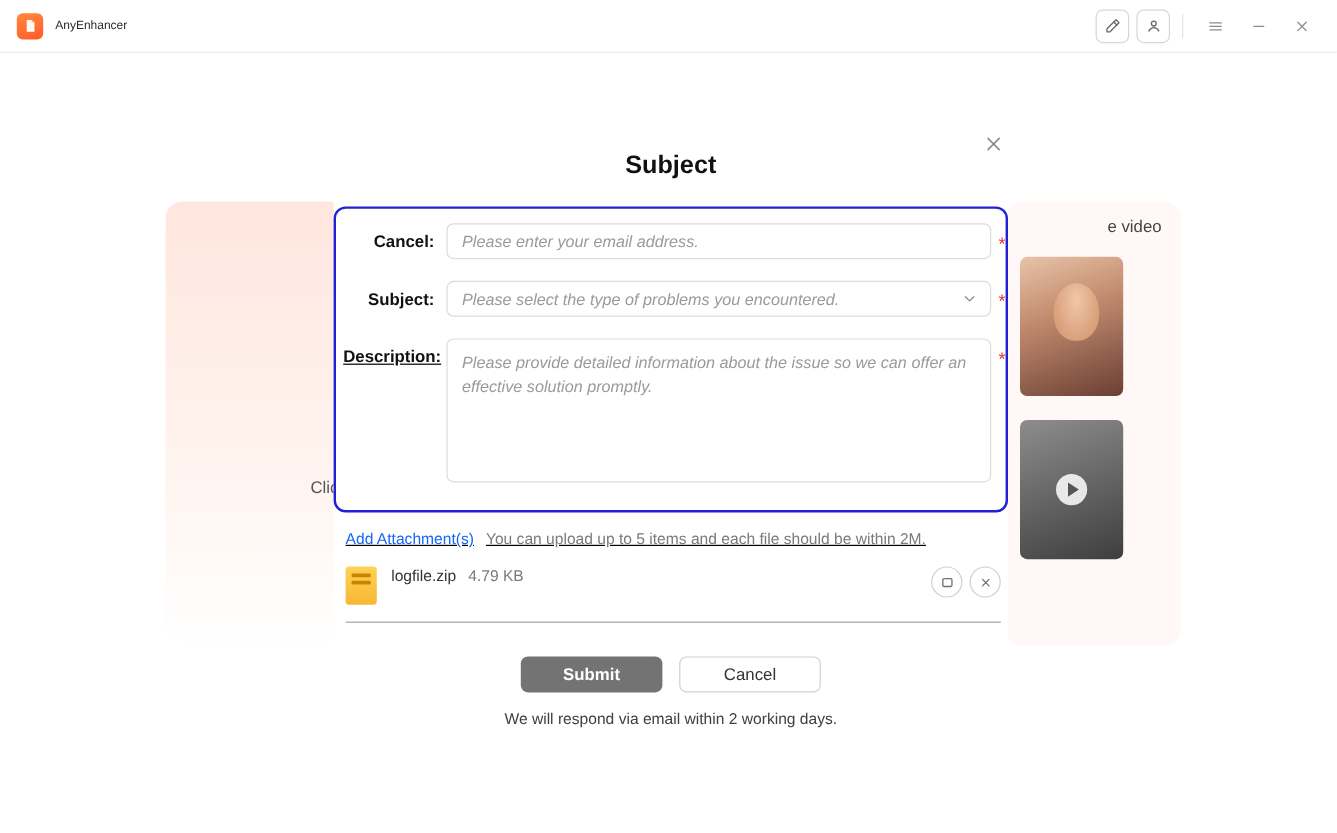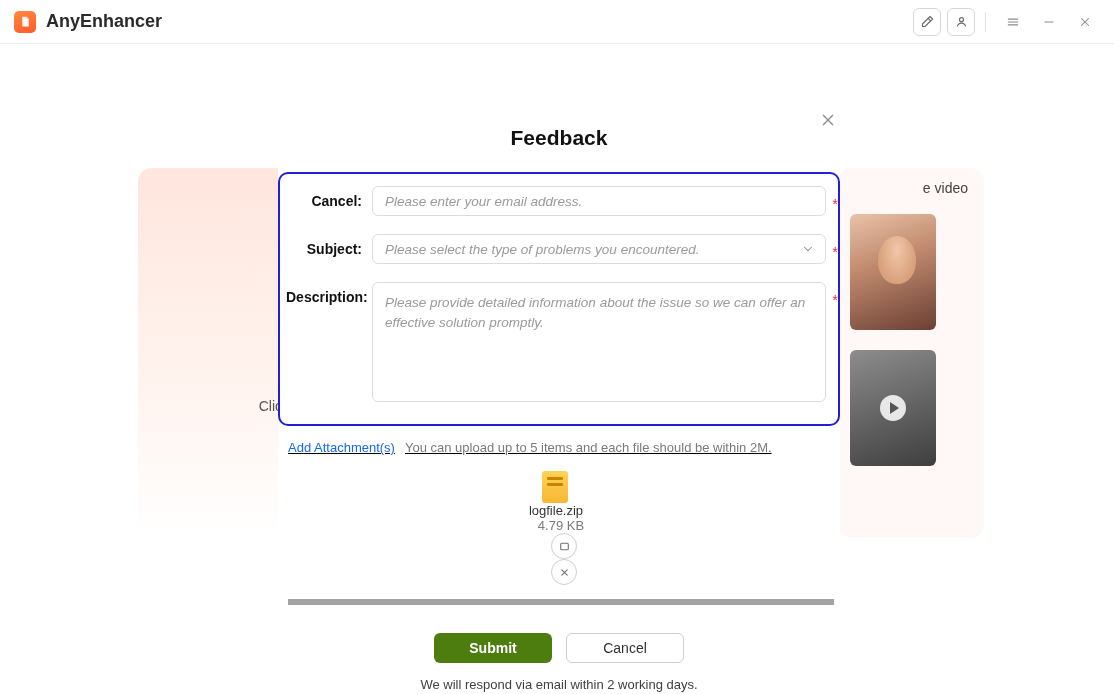--- a/index.html
+++ b/index.html
@@ -14,21 +14,21 @@
     border-bottom: 1px solid #ececec;
   }
   .titlebar .logo {
     width: 22px; height: 22px;
     border-radius: 5px;
     background: linear-gradient(160deg,#ff8a3d 0%,#ff5a2b 100%);
     display:flex;align-items:center;justify-content:center;
     margin-right:10px;
   }
   .titlebar .logo svg{width:13px;height:13px;}
-  .titlebar .appname { font-size: 18px; color:#2b2b2b; font-weight:700;}
+  .titlebar .appname { font-size: 10px; color:#2b2b2b; font-weight:400;}
   .titlebar .spacer { flex:1; }
   .tb-btn {
     width:28px;height:28px;border:1px solid #d7d7d7;border-radius:6px;
     display:flex;align-items:center;justify-content:center;margin-left:6px;
     color:#666;
   }
   .tb-btn svg{width:15px;height:15px;stroke:#6a6a6a;}
   .tb-win { width:30px;height:30px;display:flex;align-items:center;justify-content:center;margin-left:6px;color:#8a8a8a;}
   .tb-win svg{width:14px;height:14px;}
   .tb-divider{width:1px;height:20px;background:#e3e3e3;margin:0 6px 0 10px;}
@@ -88,21 +88,21 @@
   .modal .close svg{width:16px;height:16px;}
   .modal h1{
     text-align:center;font-size:21px;font-weight:700;color:#111;
     padding:30px 0 22px;
   }
   .highlight-box{
     border:2px solid #2120d6;border-radius:10px;
     padding:12px 12px 18px 6px;
   }
   .frow{display:flex;align-items:flex-start;margin-bottom:18px;}
-  .frow:last-child{margin-bottom:0;}
+  .frow:last-child{margin-bottom:0;text-decoration:underline;}
   .flabel{
     width:86px;text-align:right;font-weight:700;font-size:14px;color:#111;
     padding-top:7px;padding-right:10px;
   }
   .fcontrol{flex:1;position:relative;}
   .req{color:#e53935;position:absolute;right:-12px;top:9px;font-size:15px;}
   .tinput,.tselect,.ttext{
     width:100%;border:1px solid #dcdcdc;border-radius:6px;
     font-size:13.5px;color:#333;background:#fff;
   }
@@ -117,23 +117,22 @@
   .tselect .chev svg{width:14px;height:14px;}
   .ttext{height:120px;padding:10px 12px;resize:none;line-height:1.45;}
 
   .attach-row{
     display:flex;align-items:center;gap:10px;margin:14px 0 10px 10px;font-size:13px;text-decoration:underline;
   }
   .attach-link{color:#1565ff;cursor:pointer;}
   .attach-hint{color:#7a7a7a;}
 
   .file-row{
-    display:flex;align-items:center;margin:0 6px 0 10px;padding:6px 0 14px;
-    border-bottom:6px solid #a3a3a3;
-    flex-direction:column;
+    display:flex;align-items:flex-start;margin:0 6px 0 10px;padding:6px 0 14px;
+    border-bottom:1px solid #a3a3a3;
   }
   .file-ico{
     width:26px;height:32px;border-radius:3px;margin-right:12px;
     background:linear-gradient(#ffd257,#f7b733);
     position:relative;display:flex;align-items:center;justify-content:center;
   }
   .file-ico::before{content:"";position:absolute;left:5px;right:5px;top:6px;height:3px;background:#c98500;border-radius:1px;}
   .file-ico::after{content:"";position:absolute;left:5px;right:5px;top:12px;height:3px;background:#c98500;border-radius:1px;}
   .file-name{font-size:13px;color:#333;margin-right:10px;}
   .file-size{font-size:13px;color:#7a7a7a;}
@@ -142,21 +141,21 @@
     width:26px;height:26px;border:1px solid #cfcfcf;border-radius:50%;
     display:flex;align-items:center;justify-content:center;margin-left:6px;color:#6f6f6f;cursor:pointer;
   }
   .circ-btn svg{width:13px;height:13px;}
 
   .btn-row{display:flex;justify-content:center;gap:14px;margin-top:28px;}
   .btn{
     width:118px;height:30px;border-radius:6px;font-size:14px;
     display:flex;align-items:center;justify-content:center;cursor:pointer;
   }
-  .btn.primary{background:#4d7c0f;color:#fff;font-weight:600;}
+  .btn.primary{background:#737373;color:#fff;font-weight:600;}
   .btn.secondary{background:#fff;border:1px solid #cfcfcf;color:#333;}
   .note{margin-top:14px;text-align:center;font-size:13px;color:#404040;}
 </style>
 </head>
 <body>
 
 <div class="titlebar">
   <div class="logo">
     <svg viewBox="0 0 24 24" fill="none">
         <path d="M6 3h8l4 4v14H6z" fill="#fff" opacity=".95"></path>
@@ -219,21 +218,21 @@
 
 <div class="modal">
 
   <div class="close">
     <svg viewBox="0 0 24 24" stroke="currentColor" stroke-width="2" stroke-linecap="round">
         <line x1="5" y1="5" x2="19" y2="19"></line>
         <line x1="19" y1="5" x2="5" y2="19"></line>
       </svg>
   </div>
 
-  <h1>Feedback</h1>
+  <h1>Subject</h1>
 
   <div class="highlight-box">
 
     <div class="frow">
       <div class="flabel">Cancel:</div>
       <div class="fcontrol">
         <input class="tinput" type="text" placeholder="Please enter your email address." style="">
         <span class="req">*</span>
       </div>
     </div>

